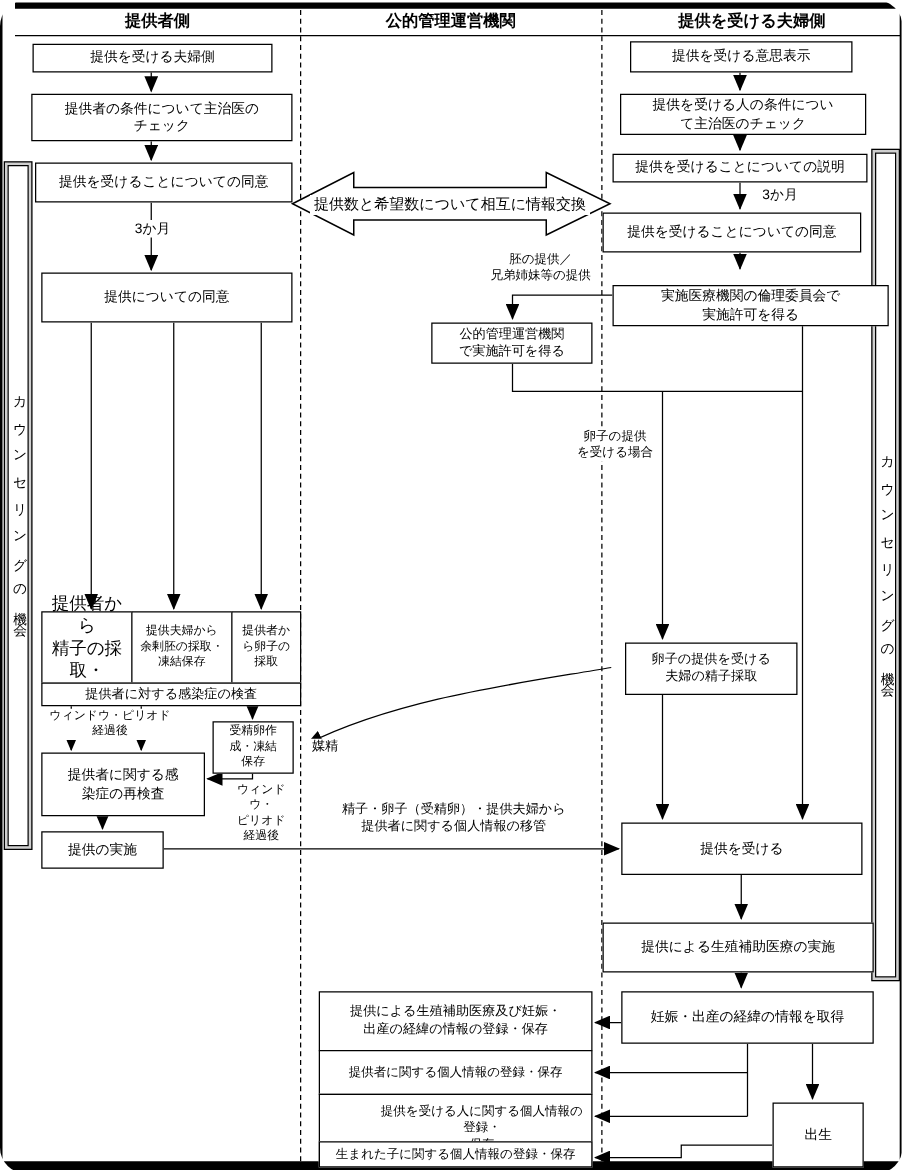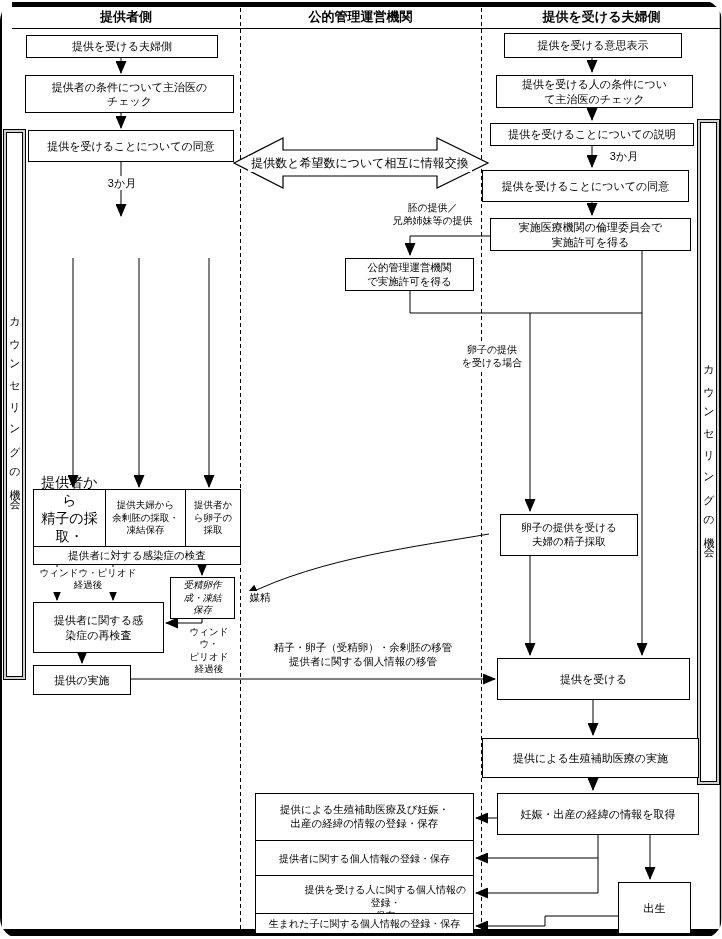--- a/index.html
+++ b/index.html
@@ -102,69 +102,70 @@
   <div class="sidebar" style="left:697px;top:119px;width:23px;height:666px;">
     <div class="inner">
         <span class="vtext">カウンセリングの機会</span>
       </div>
   </div>
 
   <div class="box" style="left:26px;top:35px;width:192px;height:23px;">提供を受ける夫婦側</div>
   <div class="box" style="left:25px;top:75px;width:209px;height:38px;">提供者の条件について主治医の
 チェック</div>
   <div class="box" style="left:28px;top:130px;width:206px;height:32px;">提供を受けることについての同意</div>
+  <div class="box" style="left:33px;top:218px;width:201px;height:40px;">提供についての同意</div>
   <div class="box" style="left:33px;top:489px;width:73px;height:58px;font-size:14px;">提供者から
 精子の採取・
 凍結保存</div>
   <div class="box" style="left:105px;top:489px;width:81px;height:58px;font-size:9.5px;">提供夫婦から
 余剰胚の採取・
 凍結保存</div>
   <div class="box" style="left:185px;top:489px;width:56px;height:58px;font-size:9.5px;">提供者か
 ら卵子の
 採取</div>
   <div class="box" style="left:33px;top:546px;width:208px;height:19px;font-size:10.5px;">提供者に対する感染症の検査</div>
-  <div class="box" style="left:170px;top:577px;width:65px;height:42px;font-size:9.5px;font-style:italic;">受精卵作
+  <div class="box" style="left:170px;top:577px;width:65px;height:42px;font-size:9.5px;">受精卵作
 成・凍結
 保存</div>
   <div class="box" style="left:33px;top:602px;width:131px;height:51px;">提供者に関する感
 染症の再検査</div>
   <div class="box" style="left:33px;top:665px;width:98px;height:30px;">提供の実施</div>
 
   <div class="box" style="left:345px;top:258px;width:129px;height:33px;font-size:10.5px;">公的管理運営機関
 で実施許可を得る</div>
   <div class="box" style="left:255px;top:793px;width:219px;height:48px;font-size:10.5px;">提供による生殖補助医療及び妊娠・
 出産の経緯の情報の登録・保存</div>
   <div class="box" style="left:255px;top:840px;width:219px;height:36px;font-size:10px;">提供者に関する個人情報の登録・保存</div>
   <div class="box" style="left:255px;top:875px;width:219px;height:54px;font-size:10px;padding-left:44px;">提供を受ける人に関する個人情報の登録・
 保存</div>
   <div class="box" style="left:255px;top:913px;width:219px;height:21px;font-size:10px;">生まれた子に関する個人情報の登録・保存</div>
 
   <div class="box" style="left:504px;top:33px;width:178px;height:25px;">提供を受ける意思表示</div>
   <div class="box" style="left:496px;top:75px;width:197px;height:33px;">提供を受ける人の条件につい
 て主治医のチェック</div>
   <div class="box" style="left:490px;top:123px;width:204px;height:23px;">提供を受けることについての説明</div>
   <div class="box" style="left:482px;top:170px;width:207px;height:32px;">提供を受けることについての同意</div>
-  <div class="box" style="left:490px;top:218px;width:201px;height:33px;">実施医療機関の倫理委員会で
+  <div class="box" style="left:490px;top:228px;width:221px;height:33px;">実施医療機関の倫理委員会で
 実施許可を得る</div>
   <div class="box" style="left:500px;top:514px;width:138px;height:42px;font-size:10.5px;">卵子の提供を受ける
 夫婦の精子採取</div>
   <div class="box" style="left:497px;top:658px;width:193px;height:42px;">提供を受ける</div>
   <div class="box" style="left:482px;top:738px;width:217px;height:40px;">提供による生殖補助医療の実施</div>
   <div class="box" style="left:497px;top:793px;width:202px;height:42px;">妊娠・出産の経緯の情報を取得</div>
   <div class="box" style="left:618px;top:882px;width:73px;height:52px;text-align:center;">出生</div>
 
   <div class="lbl" style="left:100px;top:176px;width:44px;font-size:11px;">3か月</div>
   <div class="lbl" style="left:248px;top:156px;width:224px;font-size:12px;">提供数と希望数について相互に情報交換</div>
   <div class="lbl" style="left:385px;top:201px;width:95px;">胚の提供／
 兄弟姉妹等の提供</div>
   <div class="lbl" style="left:459px;top:343px;width:66px;">卵子の提供
 を受ける場合</div>
   <div class="lbl" style="left:38px;top:567px;width:100px;font-size:9.5px;">ウィンドウ・ピリオド
 経過後</div>
   <div class="lbl" style="left:184px;top:626px;width:50px;font-size:9.5px;">ウィンドウ・
 ピリオド
 経過後</div>
   <div class="lbl" style="left:245px;top:591px;width:30px;font-size:10.5px;">媒精</div>
-  <div class="lbl" style="left:250px;top:641px;width:226px;font-size:10.5px;">精子・卵子（受精卵）・余剰胚の移管
+  <div class="lbl" style="left:250px;top:641px;width:226px;font-size:10.5px;">精子・卵子（受精卵）・提供夫婦から
 提供者に関する個人情報の移管</div>
   <div class="lbl" style="left:602px;top:149px;width:44px;font-size:11px;">3か月</div>
 
 </div>
 
 </body></html>

